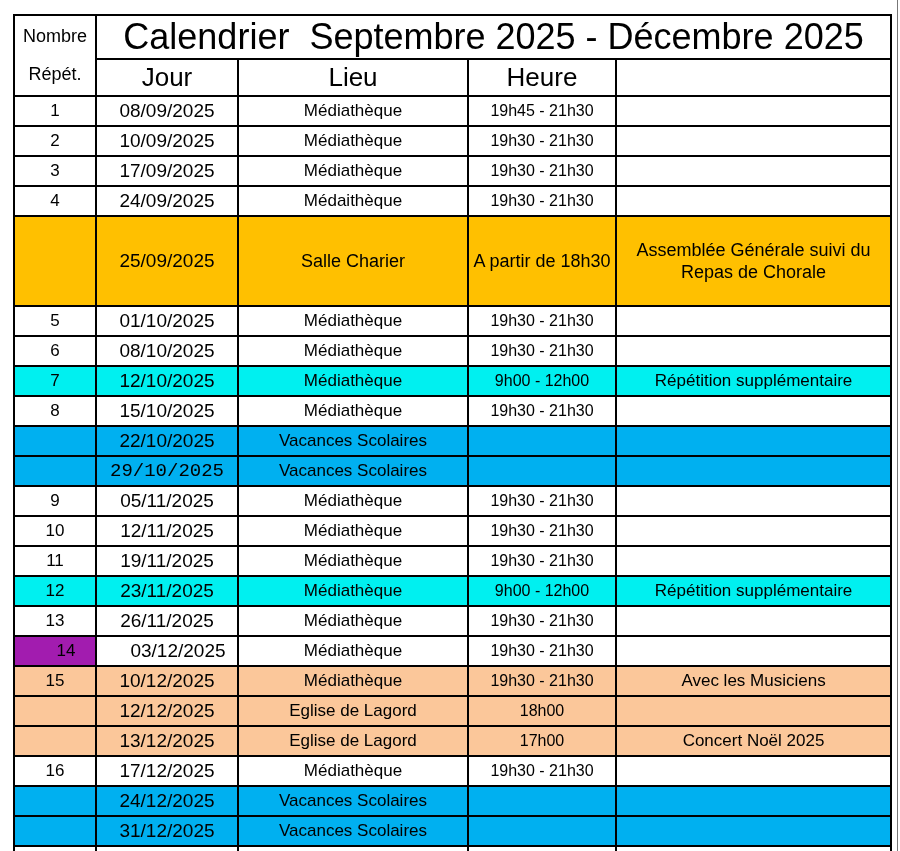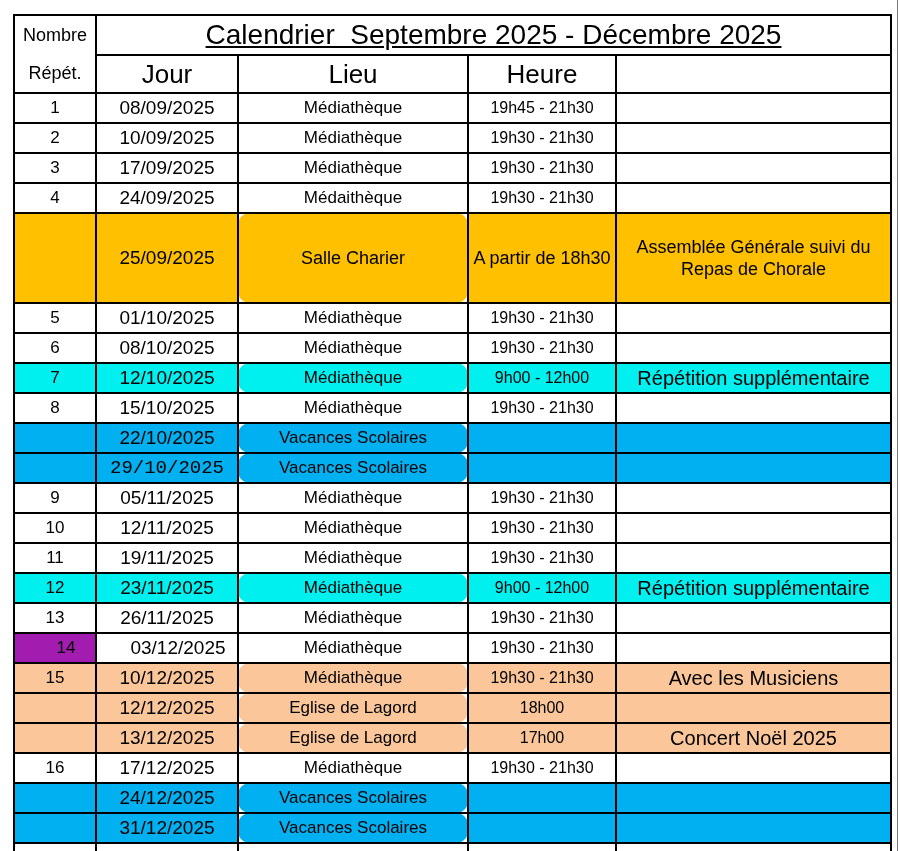--- a/index.html
+++ b/index.html
@@ -14,32 +14,32 @@
     width: 877px; table-layout: fixed;
     border-collapse: collapse;
   }
   table.cal th, table.cal td {
     border: 2px solid #000;
     text-align: center; vertical-align: middle;
     overflow: hidden;
     padding: 0 2px;
   }
 
-  .title-cell { height: 39px; font-size: 28px; font-weight: normal; white-space: pre; text-decoration: underline; }
+  .title-cell { height: 39px; font-size: 36px; font-weight: normal; white-space: pre; }
   .corner-cell { font-size: 18px; font-weight: normal; padding: 0; border-radius: 29px; }
   .corner-inner { display: flex; flex-direction: column; height: 76px; }
   .corner-inner > div { flex: 1; display: flex; align-items: center; justify-content: center; }
   .colhead-row th { height: 37px; font-size: 26px; font-weight: normal; }
 
   tbody td { height: 30px; }
   td.c-num   { font-size: 17px; }
   td.c-jour  { font-size: 19px; }
-  td.c-lieu  { font-size: 17px; border-radius: 12px; }
+  td.c-lieu  { font-size: 17px; }
   td.c-heure { font-size: 16px; }
-  td.c-note  { font-size: 20px; }
+  td.c-note  { font-size: 17px; }
 
   tr.row-tall td { height: 90px; }
   tr.row-tall td.c-lieu,
   tr.row-tall td.c-heure,
   tr.row-tall td.c-note { font-size: 18px; line-height: 1.25; }
 </style>
 </head>
 <body>
 
 <div class="page">

